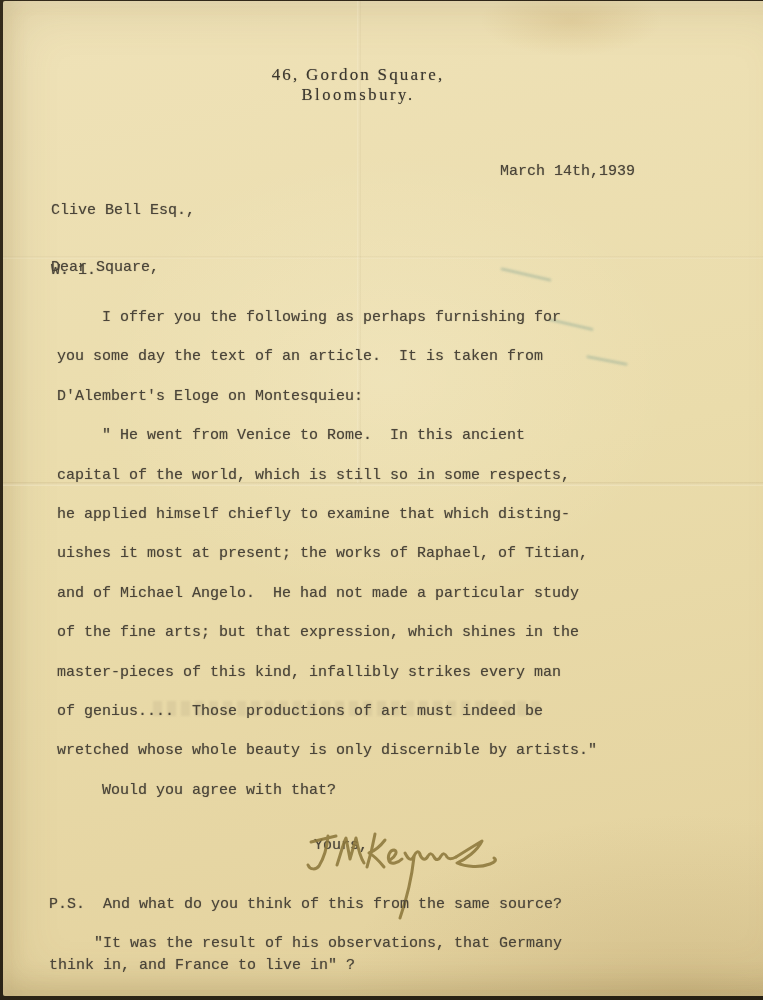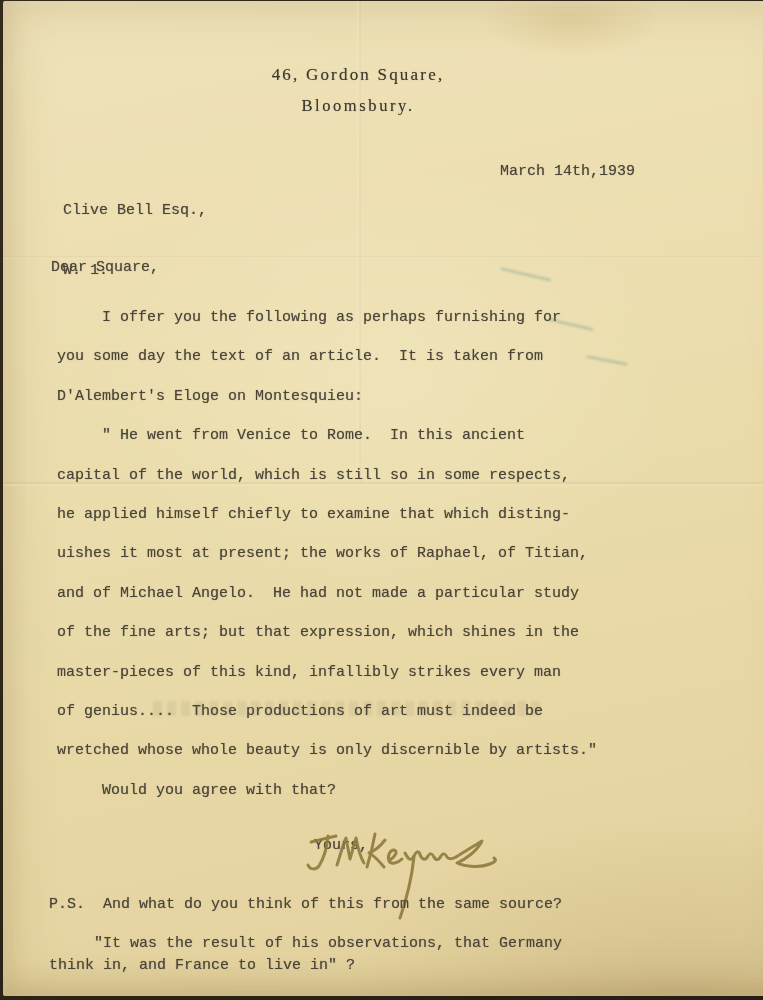--- a/index.html
+++ b/index.html
@@ -59,30 +59,30 @@
   }
   
   .letterhead {
     position: absolute; left: 205px; top: 64px; width: 300px;
     text-align: center;
     font-family: "Liberation Serif", serif;
     color: #3c382f;
     text-shadow: 0 0 1px rgba(60,56,47,0.45);
   }
   .lh-line1 { font-size: 17px; letter-spacing: 2.2px; }
-  .lh-line2 { font-size: 16.5px; letter-spacing: 2.6px; margin-top: 11px; }
+  .lh-line2 { font-size: 16.5px; letter-spacing: 2.6px; }
   
   .tw {
     font-family: "Liberation Mono", monospace;
     font-size: 15px;
     color: #4b4539;
     text-shadow: 0 0 1px rgba(75,69,57,0.55);
     white-space: pre;
   }
-  .recipient { position: absolute; left: 60px; top: 160px; line-height: 20px; }
+  .recipient { position: absolute; left: 48px; top: 160px; line-height: 20px; }
   .date-line { position: absolute; left: 497px; top: 162px; }
   .salutation { position: absolute; left: 48px; top: 258px; }
   .letter-body { position: absolute; left: 54px; top: 297px; }
   .bline { line-height: 39.4px; height: 39.4px; }
   .closing { position: absolute; left: 311px; top: 836px; }
   .signature-svg {
     position: absolute; left: 288px; top: 824px;
     width: 220px; height: 100px; overflow: visible;
     pointer-events: none;
   }

